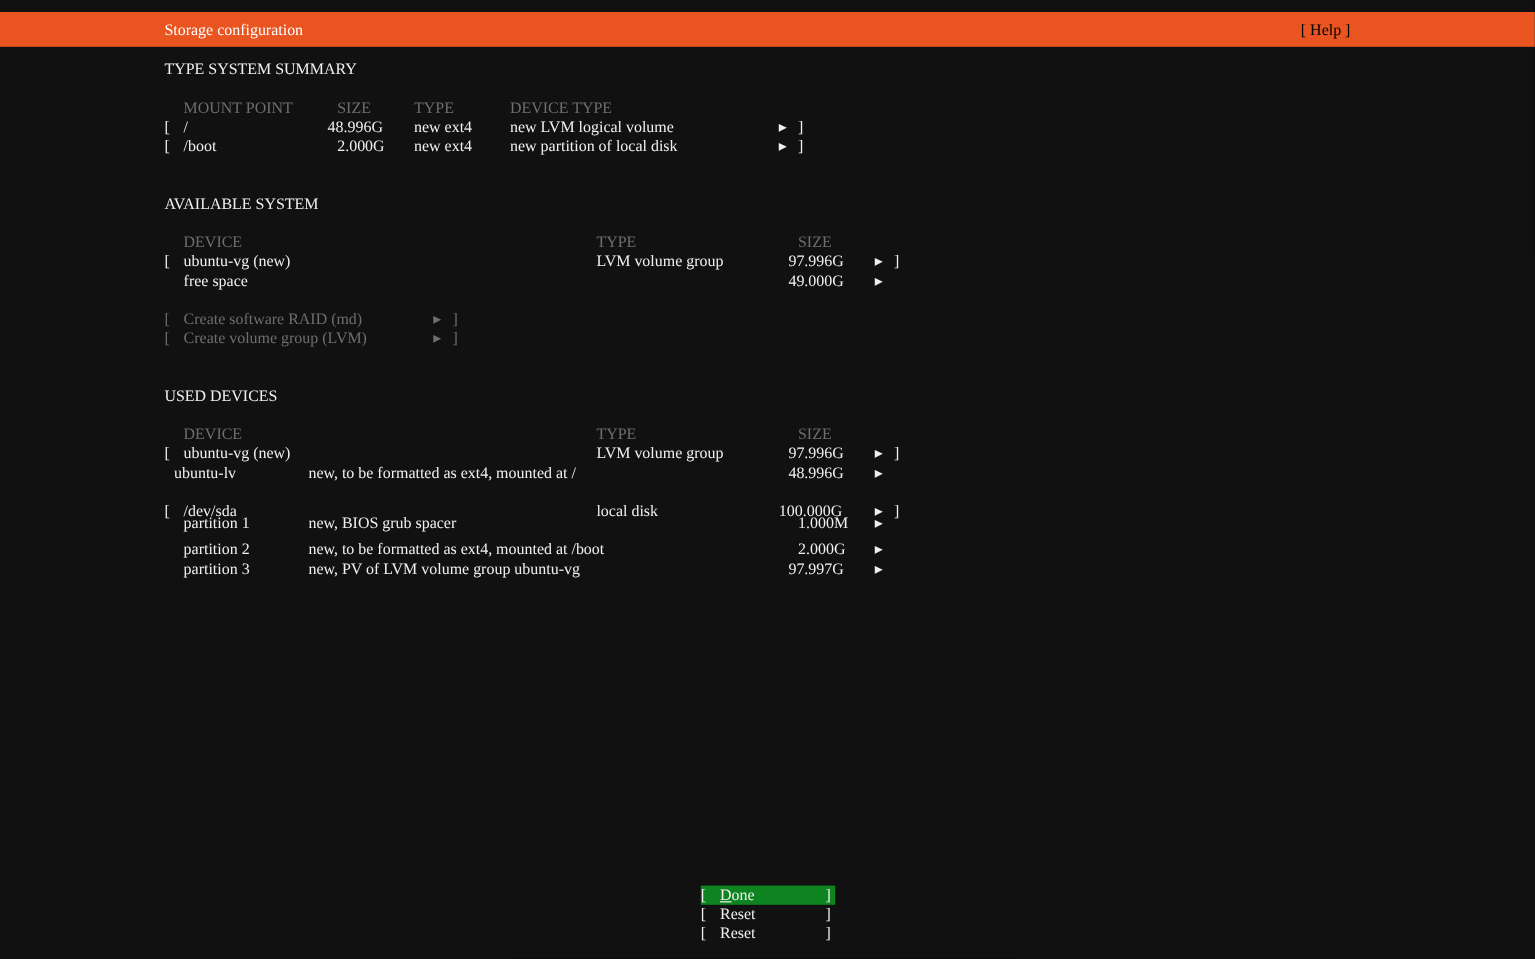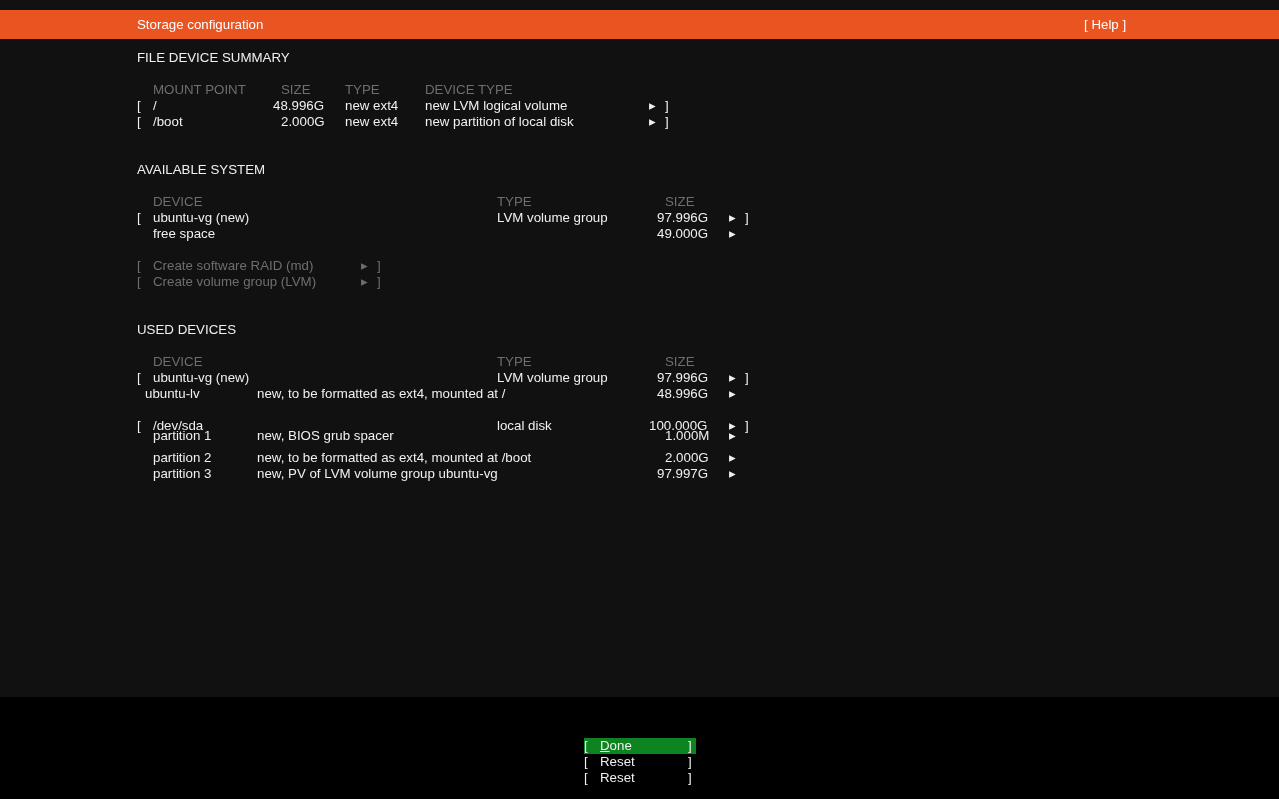--- a/index.html
+++ b/index.html
@@ -1,34 +1,34 @@
 <!DOCTYPE html>
 <html><head>
 <meta charset="utf-8">
 <style>
   * { margin: 0; padding: 0; box-sizing: border-box; }
   html, body { background: #000; }
   body { width: 1279px; height: 799px; overflow: hidden; }
   .screen {
-    position: relative; width: 1279px; height: 697px;
+    position: relative; width: 1279px; height: 799px;
     background: #111111;
-    font-family: Liberation Sans, sans-serif;
+    font-family: Liberation Serif, serif;
     font-size: 13.3px; color: #f0f0f0;
   }
   .titlebar {
     position: absolute; left: 0; top: 10px; width: 1279px; height: 29px;
     background: #E95420;
   }
   .titlebar .title {
     position: absolute; left: 137px; top: 0; line-height: 29px;
     color: #ffffff; white-space: pre;
   }
   .titlebar .help {
     position: absolute; left: 1084px; top: 0; line-height: 29px;
-    color: #ffffff; white-space: pre; cursor: pointer;
+    color: #000000; white-space: pre; cursor: pointer;
   }
   .line { position: absolute; left: 137px; height: 16px; line-height: 16px; white-space: pre; }
   .cell { position: absolute; top: 0; height: 16px; line-height: 16px; white-space: pre; }
   .dim, .dim .cell { color: #6e6e6e; }
   .clickable { cursor: pointer; }
   .btn {
     position: absolute; left: 584px; width: 112px; height: 16px;
     line-height: 16px; cursor: pointer; color: #f0f0f0;
   }
   .btn .cell { top: 0; }
@@ -40,21 +40,21 @@
 <body>
 
 <div class="screen">
 
   <div class="titlebar">
     <span class="title">Storage configuration</span>
     <span class="help">[ Help ]</span>
   </div>
 
   <div class="line" style="top:50px">
-    <span class="cell" style="left:0">FILE DEVICE SUMMARY</span>
+    <span class="cell" style="left:0">TYPE SYSTEM SUMMARY</span>
   </div>
 
   <div class="line dim" style="top:82px">
     <span class="cell" style="left:16px">MOUNT POINT</span>
     <span class="cell" style="left:144px">SIZE</span>
     <span class="cell" style="left:208px">TYPE</span>
     <span class="cell" style="left:288px">DEVICE TYPE</span>
   </div>
 
   <div class="line clickable" style="top:98px">

